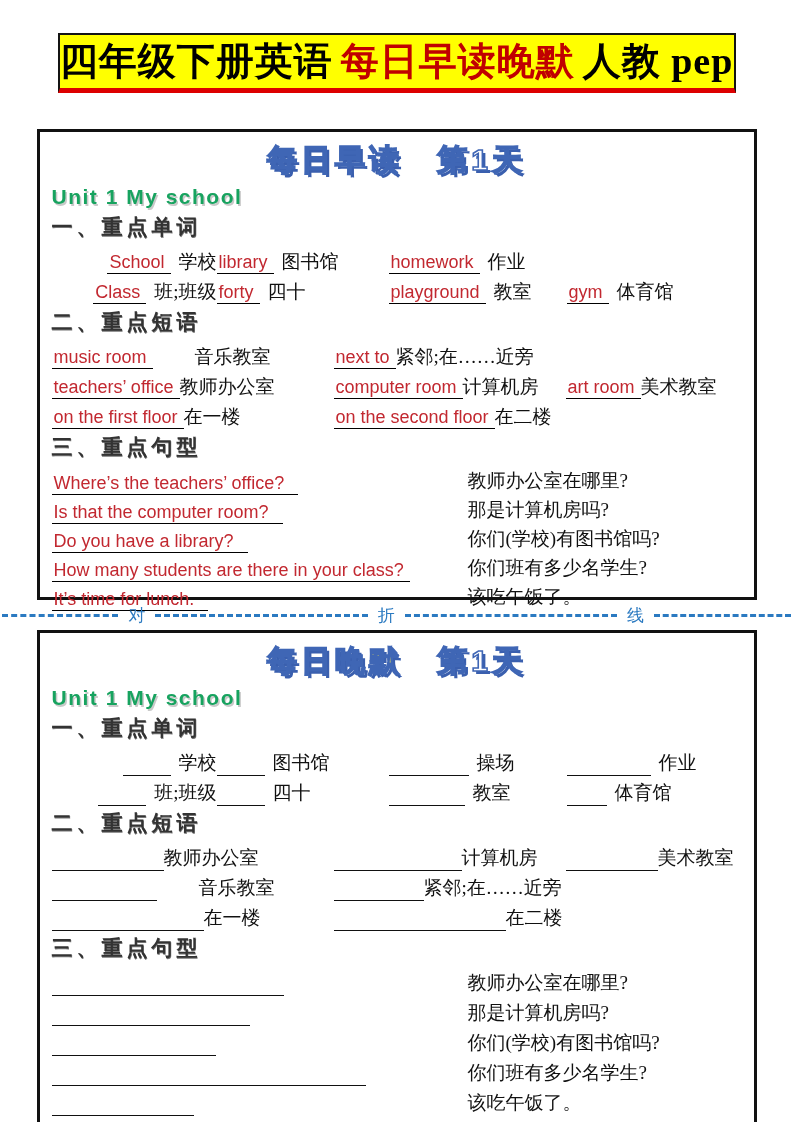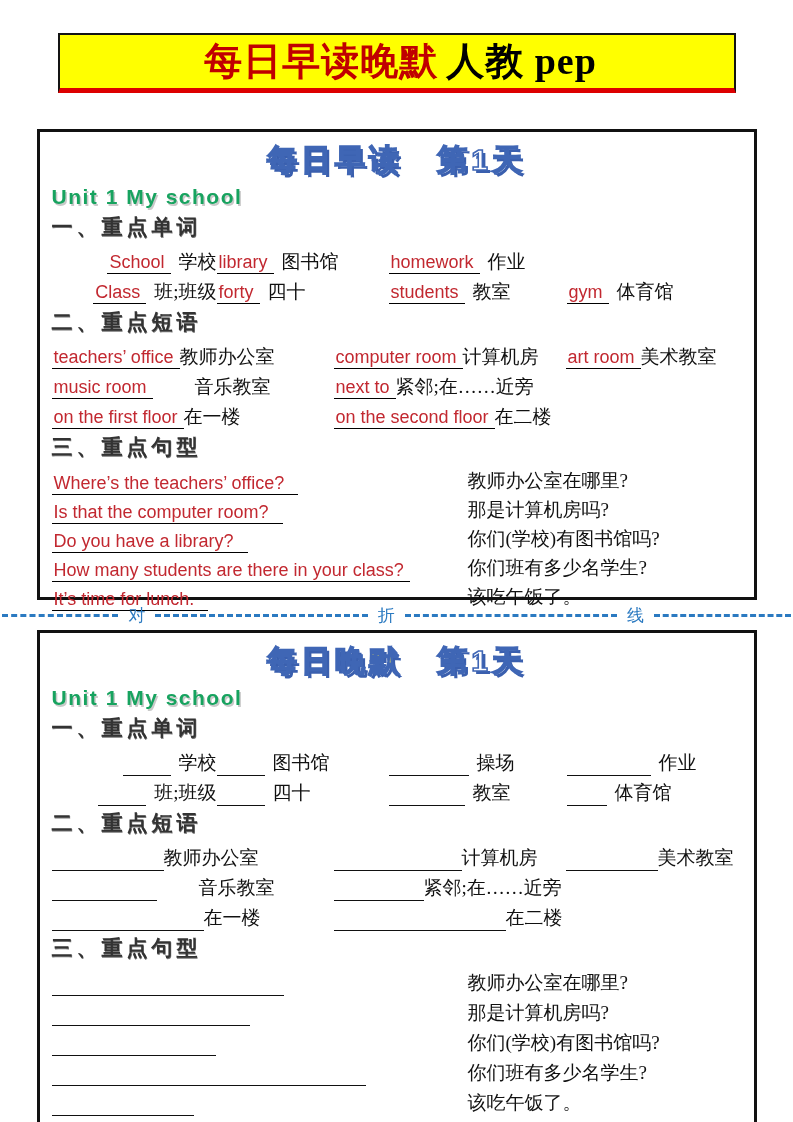--- a/index.html
+++ b/index.html
@@ -93,20 +93,21 @@
   .f1 { flex:1.7; } .f2 { flex:3.1; } .f3 { flex:3.1; } .f4 { flex:2.0; }
   .flabel {
     color:#2b7ac1; font-size:17px; padding:0 10px;
     font-family:"Liberation Serif","DejaVu Serif",serif;
   }
 </style>
 </head>
 <body>
 
 <div class="banner">
+  <span class="b-black">四年级下册英语</span>
   <span class="b-red">每日早读晚默</span>
   <span class="b-black">人教 pep</span>
 </div>
 
 <div class="ws-box box-top">
 
   <div class="day-title">
     <span class="t-main">每日早读</span>
     <span class="t-day">第1天</span>
   </div>
@@ -127,46 +128,46 @@
     </div>
   </div>
   <div class="row">
     <div class="wcol1">
       <span class="en u">Class</span><span class="zh">班;班级</span>
     </div>
     <div class="wcol2">
       <span class="en u">forty</span><span class="zh">四十</span>
     </div>
     <div class="wcol3">
-      <span class="en u">students</span><span class="zh">教室</span>
+      <span class="en u">playground</span><span class="zh">教室</span>
     </div>
     <div class="wcol4">
       <span class="en u">gym</span><span class="zh">体育馆</span>
     </div>
   </div>
 
   <div class="sec-hdr">二、重点短语</div>
 
   <div class="row">
+    <div class="pcol-wide">
+      <span class="en u">music room</span><span class="zh gap-zh">音乐教室</span>
+    </div>
+    <div class="pcol3">
+      <span class="en u">next to</span><span class="zh" style="margin-left:0;">紧邻;在……近旁</span>
+    </div>
+  </div>
+  <div class="row">
     <div class="pcol1">
       <span class="en u">teachers’ office</span><span class="zh" style="margin-left:0;">教师办公室</span>
     </div>
     <div class="pcol2">
       <span class="en u">computer room</span><span class="zh" style="margin-left:0;">计算机房</span>
     </div>
     <div class="pcol3">
       <span class="en u">art room</span><span class="zh" style="margin-left:0;">美术教室</span>
-    </div>
-  </div>
-  <div class="row">
-    <div class="pcol-wide">
-      <span class="en u">music room</span><span class="zh gap-zh">音乐教室</span>
-    </div>
-    <div class="pcol3">
-      <span class="en u">next to</span><span class="zh" style="margin-left:0;">紧邻;在……近旁</span>
     </div>
   </div>
   <div class="row">
     <div class="pcol-wide">
       <span class="en u">on the first floor</span><span class="zh" style="margin-left:0;">在一楼</span>
     </div>
     <div class="pcol3">
       <span class="en u">on the second floor</span><span class="zh" style="margin-left:0;">在二楼</span>
     </div>
   </div>

